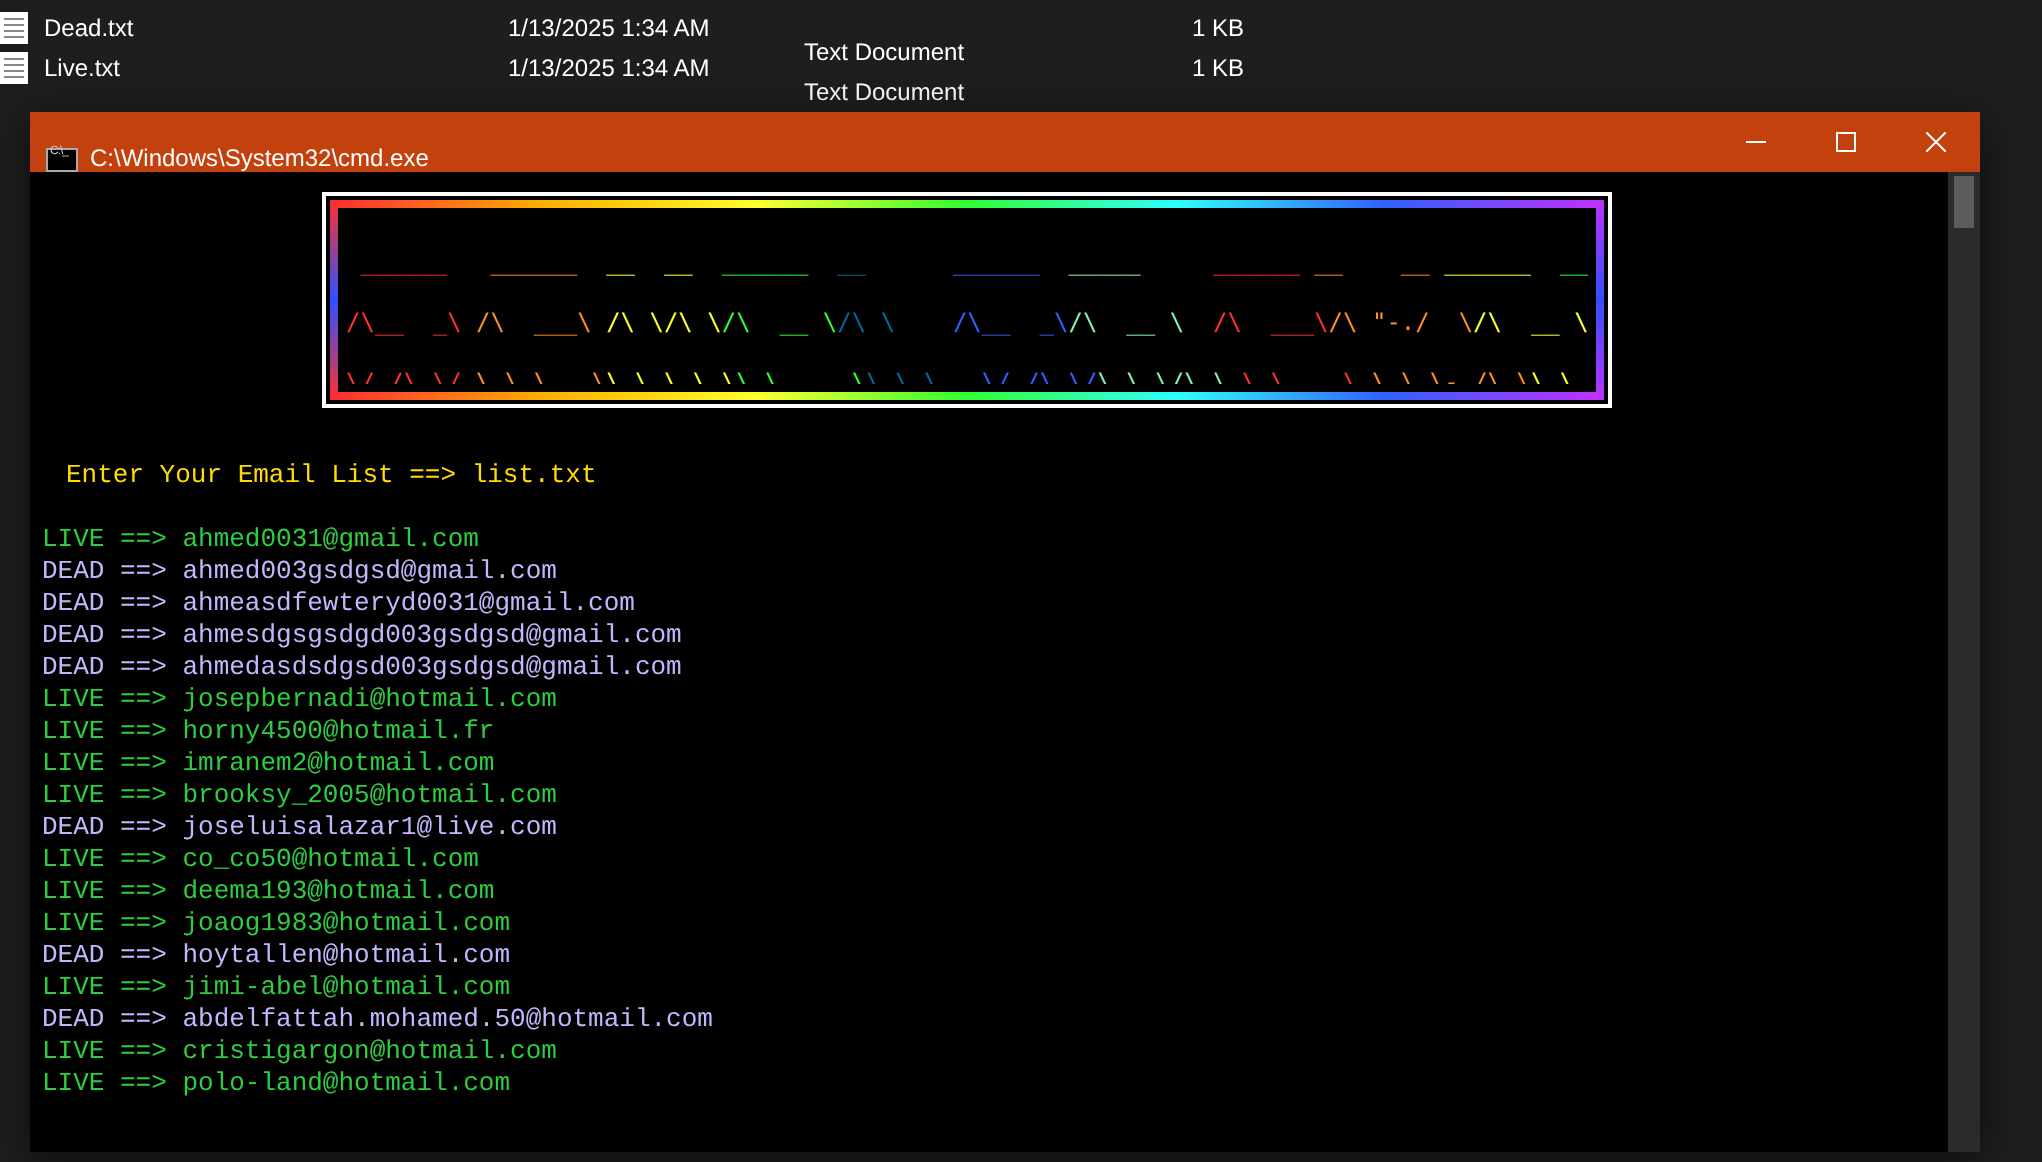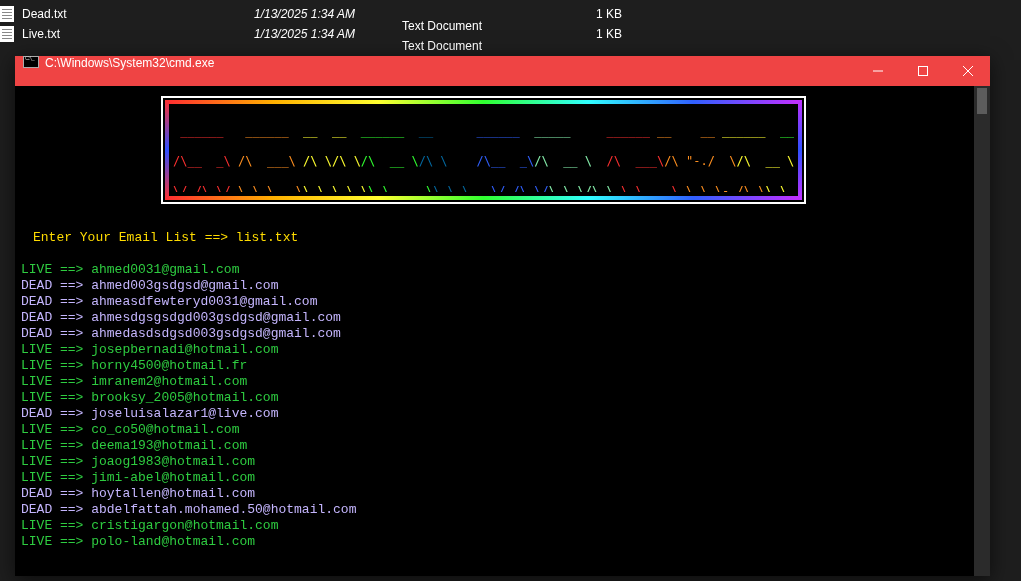--- a/index.html
+++ b/index.html
@@ -31,41 +31,41 @@
     margin-right: 8px;
     position: relative;
   }
   .file-row .icon::after{
     content:"";
     position:absolute; left:2px; right:2px; top:3px;
     border-top:1px solid #888;
     box-shadow:0 3px 0 #888,0 6px 0 #888,0 9px 0 #888;
   }
   .col-name { width: 232px; }
-  .col-date { width: 148px; font-style: italic; }
+  .col-date { width: 148px; }
   .col-type { width: 160px; margin-top: 24px; }
   .col-size { width: 60px; text-align: right; }
 
   
   .console-window {
     position: absolute;
     left: 15px;
     top: 56px;
     width: 975px;
     height: 520px;
     background: #0c0c0c;
     display: flex;
     flex-direction: column;
     box-shadow: 0 4px 20px rgba(0,0,0,.6);
   }
   .titlebar {
     height: 30px;
-    background: #ef4444;
-    display: flex;
-    align-items: flex-start;
+    background: #c2410c;
+    display: flex;
+    align-items: flex-end;
     color: #fff;
     font-size: 12px;
     user-select: none;
   }
   .titlebar .app-icon {
     width: 16px; height: 12px;
     margin: 0 6px 0 8px;
     background: #000;
     border: 1px solid #aaa;
     position: relative;
@@ -228,22 +228,22 @@
           <div class="line red">DEAD ==&gt; ahmesdgsgsdgd003gsdgsd@gmail.com</div>
           <div class="line red">DEAD ==&gt; ahmedasdsdgsd003gsdgsd@gmail.com</div>
           <div class="line green">LIVE ==&gt; josepbernadi@hotmail.com</div>
           <div class="line green">LIVE ==&gt; horny4500@hotmail.fr</div>
           <div class="line green">LIVE ==&gt; imranem2@hotmail.com</div>
           <div class="line green">LIVE ==&gt; brooksy_2005@hotmail.com</div>
           <div class="line red">DEAD ==&gt; joseluisalazar1@live.com</div>
           <div class="line green">LIVE ==&gt; co_co50@hotmail.com</div>
           <div class="line green">LIVE ==&gt; deema193@hotmail.com</div>
           <div class="line green">LIVE ==&gt; joaog1983@hotmail.com</div>
+          <div class="line red">DEAD ==&gt; hoytallen@hotmail.com</div>
           <div class="line green">LIVE ==&gt; jimi-abel@hotmail.com</div>
-          <div class="line red">DEAD ==&gt; hoytallen@hotmail.com</div>
           <div class="line red">DEAD ==&gt; abdelfattah.mohamed.50@hotmail.com</div>
           <div class="line green">LIVE ==&gt; cristigargon@hotmail.com</div>
           <div class="line green">LIVE ==&gt; polo-land@hotmail.com</div>
         </div>
 
     </div>
   </div>
 </div>
 
 </body></html>

